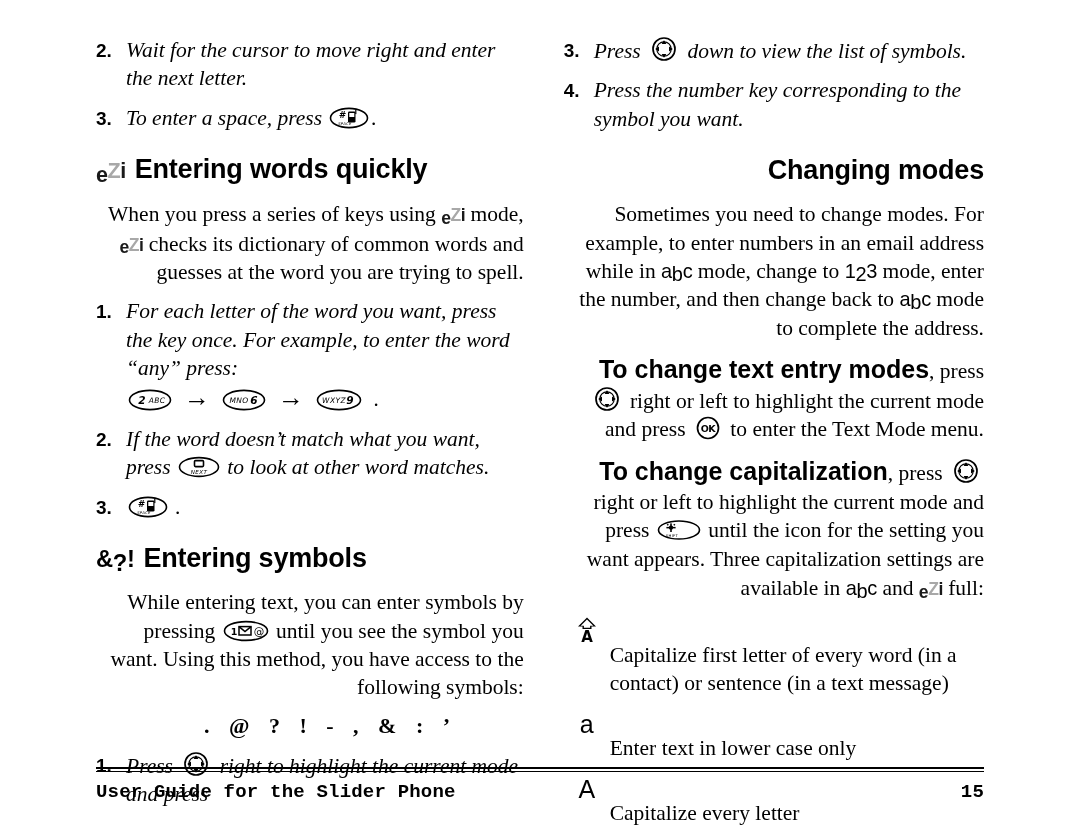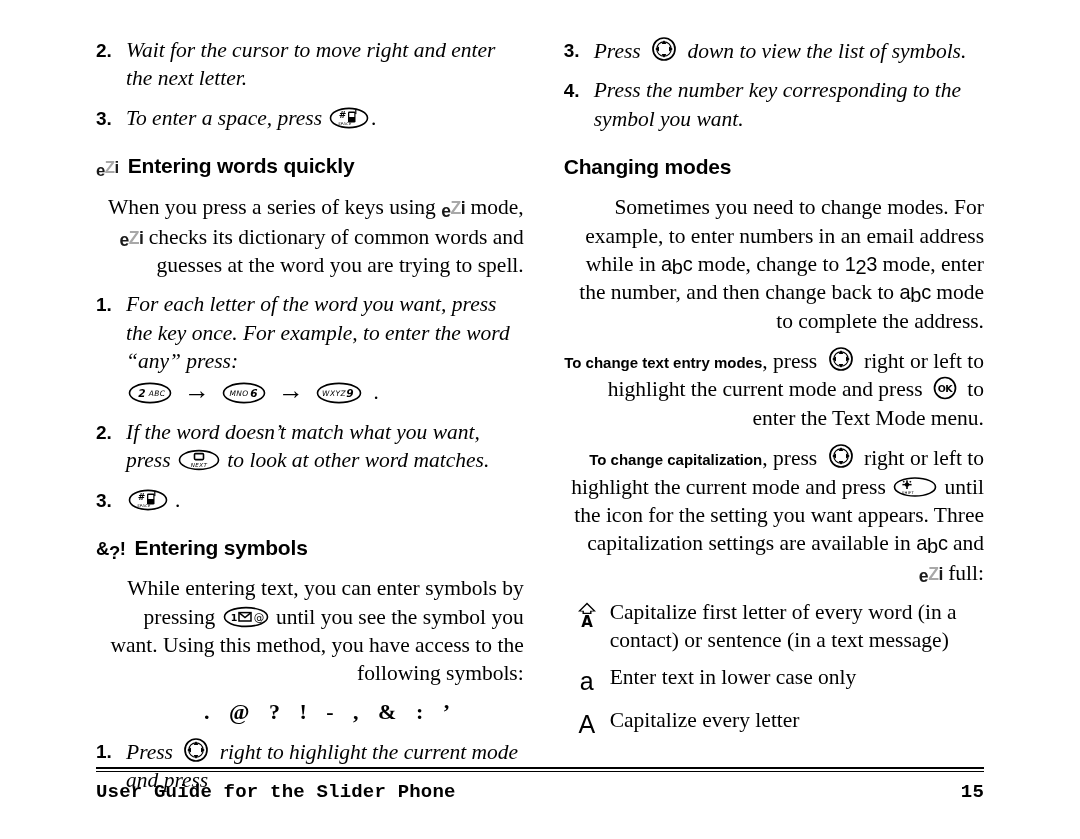--- a/index.html
+++ b/index.html
@@ -62,28 +62,28 @@
     width: 30px;
     flex: 0 0 30px;
     padding-top: 2px;
   }
   .step .txt { flex: 1 1 auto; font-style: italic; }
 
   
   h2.section {
     font-family: "Liberation Sans", "DejaVu Sans", sans-serif;
     font-weight: bold;
-    font-size: 21px;
+    font-size: 27px;
     margin: 22px 0 14px 0;
     letter-spacing: -0.2px;
     display: flex;
     align-items: baseline;
     gap: 9px;
   }
-  h2.section.plain { gap: 0; }
+  h2.section.plain { gap: 0; justify-content: flex-end; }
 
   
   .ezi {
     font-family: "Liberation Sans", "DejaVu Sans", sans-serif;
     font-weight: bold;
     white-space: nowrap;
     display: inline-block;
     letter-spacing: -0.5px;
   }
   .ezi .e { color: #1a1a1a; position: relative; top: 0.16em; font-size: 0.80em; }
@@ -140,21 +140,21 @@
   .capitem .glyph .lettera {
     font-family: "Liberation Sans", "DejaVu Sans", sans-serif;
     font-size: 25px;
     font-weight: normal;
   }
   .capitem .glyph .letterA {
     font-family: "Liberation Sans", "DejaVu Sans", sans-serif;
     font-size: 25px;
     font-weight: normal;
   }
-  .capitem .ctext { flex: 1 1 auto; }
+  .capitem .ctext { flex: 1 1 auto; margin-top: 28px; }
 
   
   .symbols-row {
     margin: 6px 0 12px 0;
     padding-left: 108px;
     font-family: "Liberation Serif", "DejaVu Serif", serif;
     font-size: 22px;
     font-weight: bold;
     letter-spacing: 7px;
   }
@@ -170,21 +170,21 @@
   .keyseq .arrow {
     font-size: 26px;
     line-height: 1;
     position: relative;
     top: -2px;
   }
 
   b.lead {
     font-family: "Liberation Sans", "DejaVu Sans", sans-serif;
     font-weight: bold;
-    font-size: 15px;
+    font-size: 25px;
   }
 
   
   .footer {
     position: absolute;
     left: 96px;
     bottom: 36px;
     width: 888px;
   }
   .footer .rule-top {

